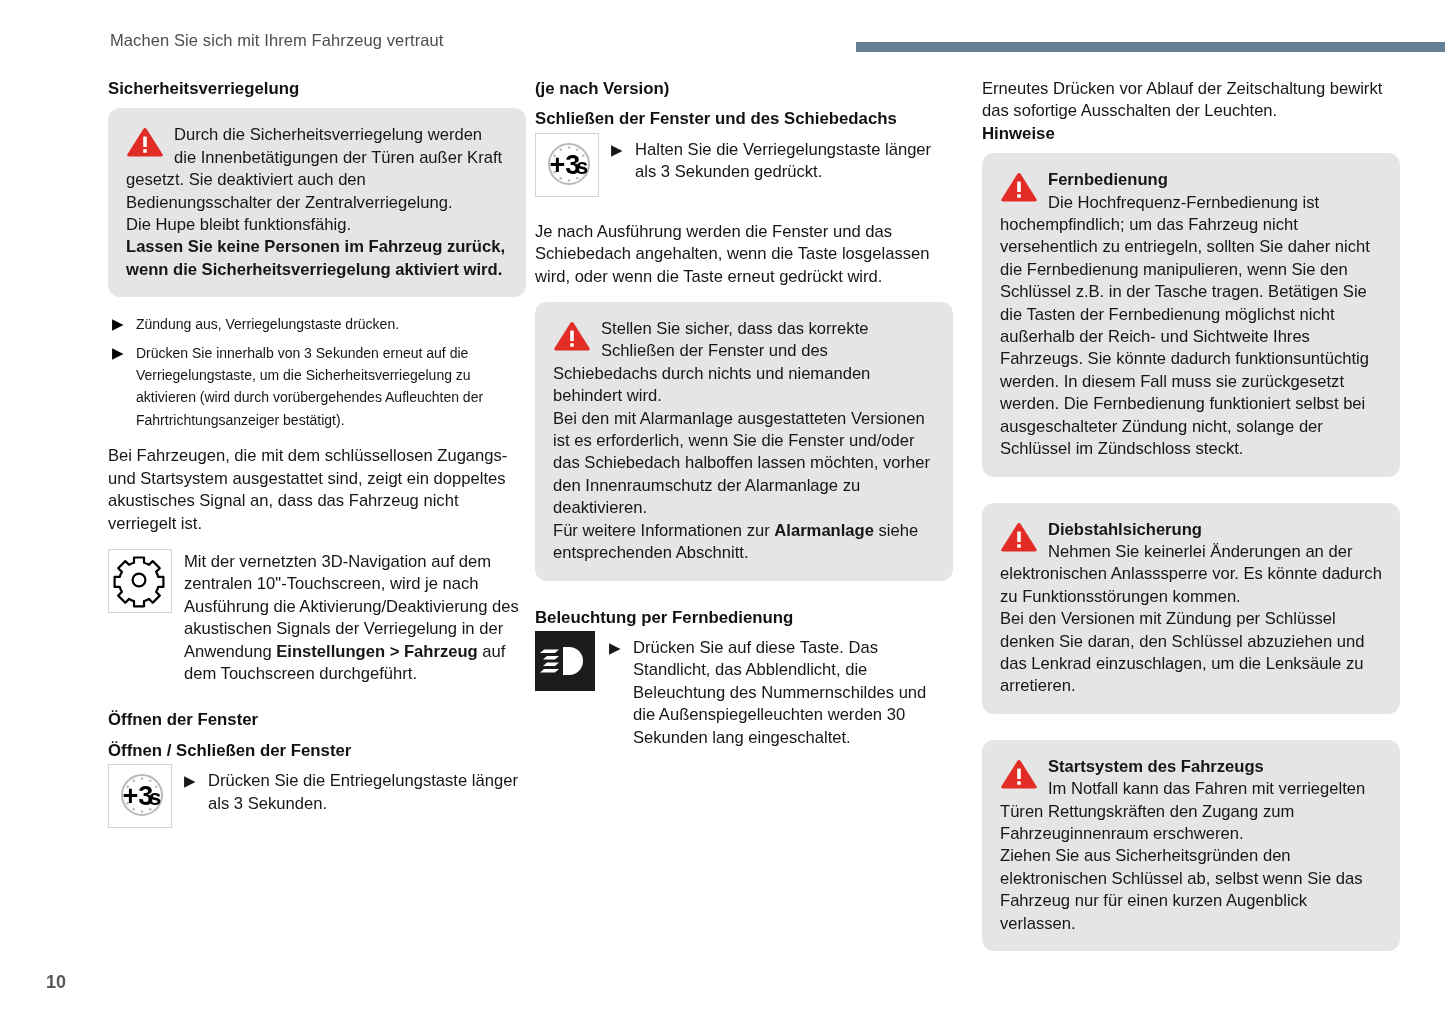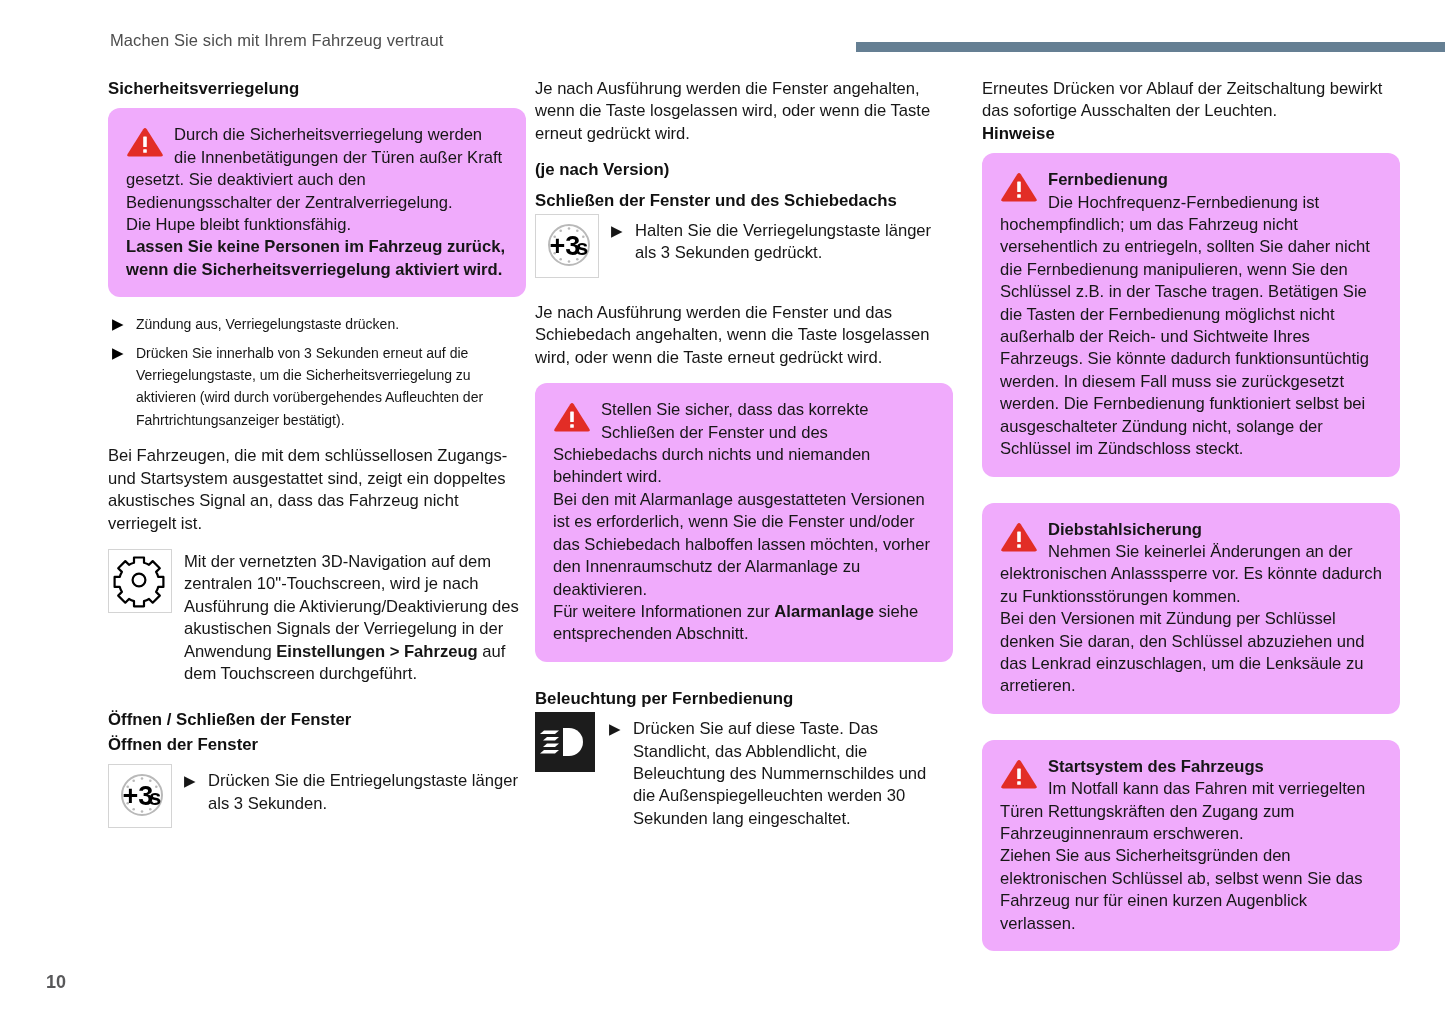--- a/index.html
+++ b/index.html
@@ -89,21 +89,21 @@
     font-size: 16.6px;
     line-height: 22.4px;
     margin: 0 0 10px 0;
   }
   .spacer-sm { height: 10px; }
 
   b, strong { font-weight: bold; }
 
   
   .callout {
-    background: #f0abfc;
+    background: #e5e5e5;
     border-radius: 12px;
     padding: 16px 18px 16px 18px;
     margin: 0 0 16px 0;
     font-size: 16.6px;
     line-height: 22.4px;
     position: relative;
   }
   .callout p {
     margin: 0;
   }
@@ -226,22 +226,22 @@
         <svg width="60" height="60" viewBox="0 0 60 60">
           <path d="M25.0 7.5 h10 v5.2 a18 18 0 0 1 5.0 2.1 l3.7 -3.7 l7.1 7.1 l-3.7 3.7 a18 18 0 0 1 2.1 5.0 h5.2 v10 h-5.2 a18 18 0 0 1 -2.1 5.0 l3.7 3.7 l-7.1 7.1 l-3.7 -3.7 a18 18 0 0 1 -5.0 2.1 v5.2 h-10 v-5.2 a18 18 0 0 1 -5.0 -2.1 l-3.7 3.7 l-7.1 -7.1 l3.7 -3.7 a18 18 0 0 1 -2.1 -5.0 h-5.2 v-10 h5.2 a18 18 0 0 1 2.1 -5.0 l-3.7 -3.7 l7.1 -7.1 l3.7 3.7 a18 18 0 0 1 5.0 -2.1 z" fill="none" stroke="#000000" stroke-width="2.2" stroke-linejoin="round"></path>
           <circle cx="30" cy="30" r="6.4" fill="none" stroke="#000000" stroke-width="2.2"></circle>
         </svg>
       </span>
       <span class="icon-text"><span>Mit der vernetzten 3D-Navigation auf dem zentralen 10"-Touchscreen, wird je nach Ausführung die Aktivierung/Deaktivierung des akustischen Signals der Verriegelung in der Anwendung </span><b>Einstellungen</b> <b>&gt; Fahrzeug</b><span> auf dem Touchscreen durchgeführt.</span></span>
     </div>
 
     <div class="spacer-sm"></div>
 
+    <h3 class="heading">Öffnen der Fenster</h3>
     <h3 class="heading nogap">Öffnen / Schließen der Fenster</h3>
-    <h3 class="heading">Öffnen der Fenster</h3>
 
     <div class="icon-row offsettop">
       <span class="icon-box framed">
         <svg width="60" height="60" viewBox="0 0 60 60">
           <circle cx="33" cy="30" r="20" fill="none" stroke="#b9b9b9" stroke-width="2"></circle>
           <g fill="#b9b9b9">
             <circle cx="33" cy="13.5" r="1.3"></circle>
               <circle cx="41.3" cy="15.7" r="1.3"></circle>
             <circle cx="47.3" cy="21.7" r="1.3"></circle>
               <circle cx="49.5" cy="30" r="1.3"></circle>
@@ -259,21 +259,20 @@
         </svg>
       </span>
       <span class="arrow-col">▶</span>
       <span class="icon-text">Drücken Sie die Entriegelungstaste länger als 3 Sekunden.</span>
     </div>
 
   </div>
 
   <div class="column" id="col-2">
 
-    <p class="para">Je nach Ausführung werden die Fenster angehalten, wenn die Taste losgelassen wird, oder wenn die Taste erneut gedrückt wird.</p>
 
     <h3 class="heading">(je nach Version)</h3>
     <h3 class="heading nogap">Schließen der Fenster und des Schiebedachs</h3>
 
     <div class="icon-row offsettop">
       <span class="icon-box framed">
         <svg width="60" height="60" viewBox="0 0 60 60">
           <circle cx="33" cy="30" r="20" fill="none" stroke="#b9b9b9" stroke-width="2"></circle>
           <g fill="#b9b9b9">
             <circle cx="33" cy="13.5" r="1.3"></circle>

